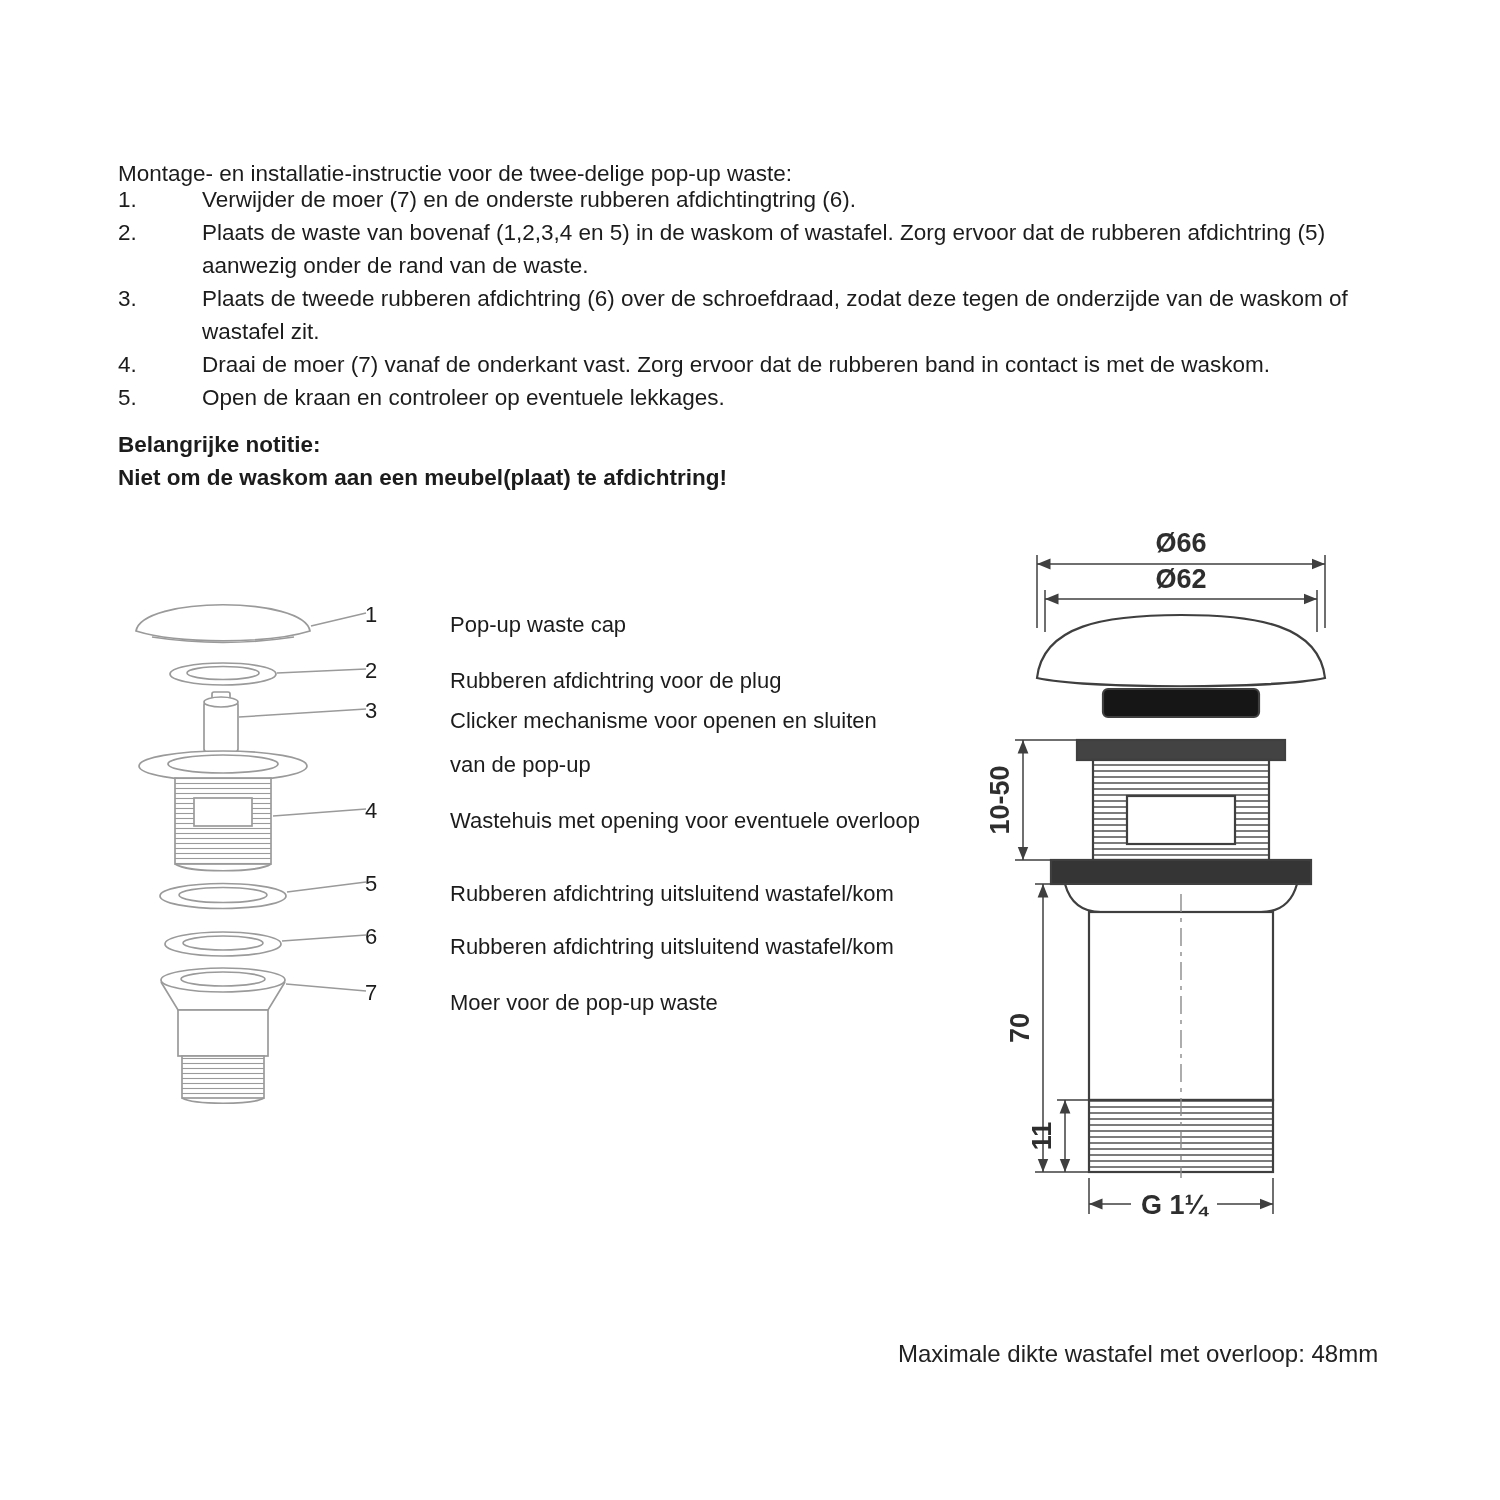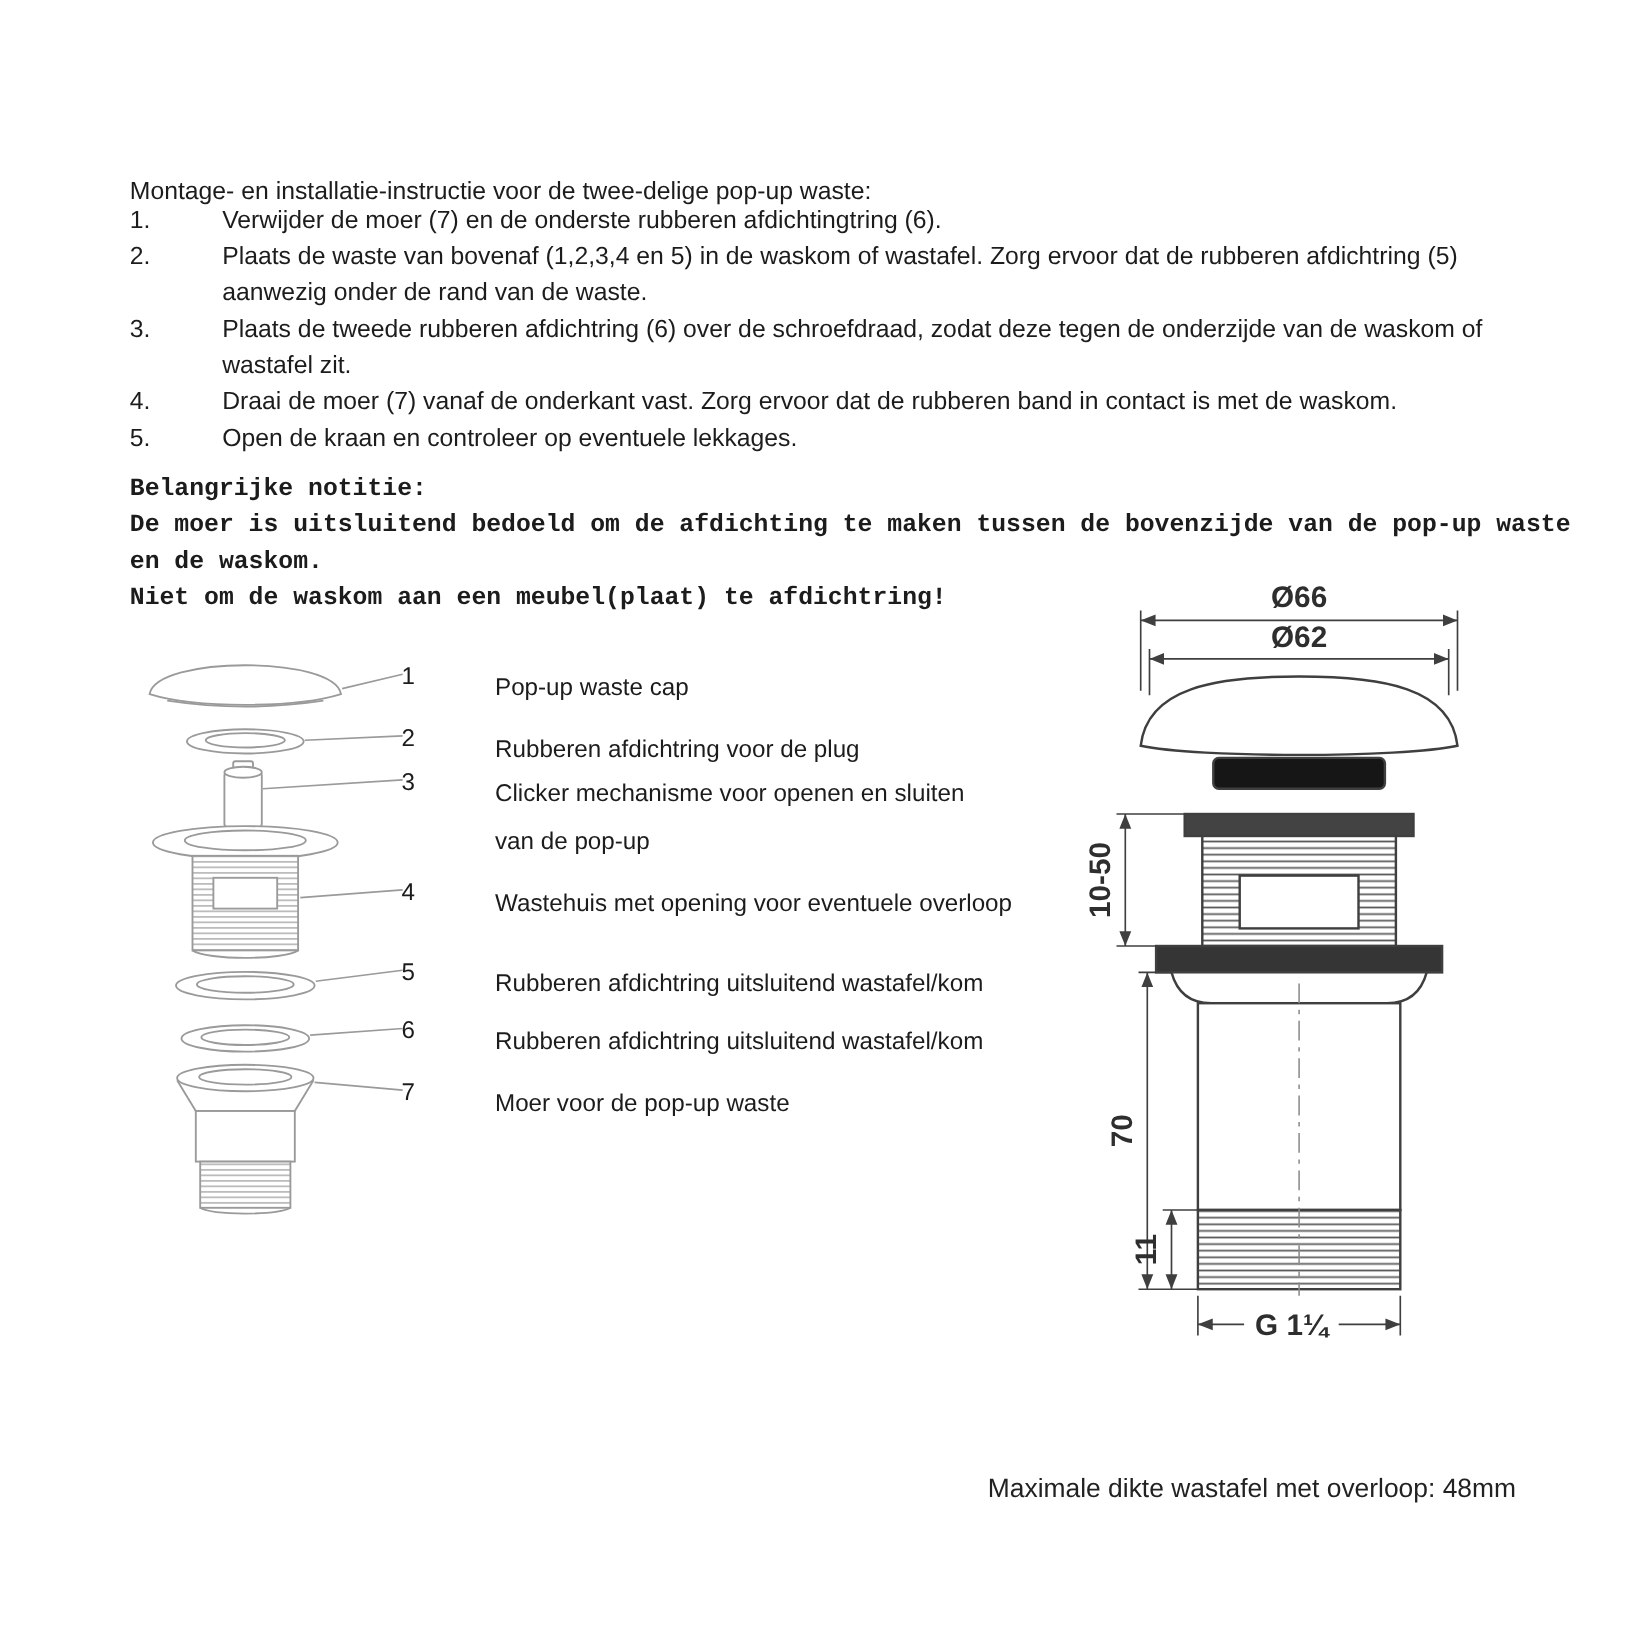--- a/index.html
+++ b/index.html
@@ -11,21 +11,21 @@
   }
   .page { position: relative; width: 1500px; height: 1500px; overflow: hidden; background: #fff; }
 
   .title { position: absolute; left: 118px; top: 133px; font-size: 22.5px; margin-top: 28px; }
 
   .steps { position: absolute; left: 118px; top: 183px; width: 1270px; }
   .step { display: flex; font-size: 22.5px; line-height: 33px; }
   .step-num { flex: 0 0 84px; }
   .step-text { flex: 1; }
 
-  .note { position: absolute; left: 118px; top: 428px; width: 1310px; font-weight: bold; font-size: 22.5px; line-height: 33px; font-family: Liberation Mono, monospace; }
+  .note { position: absolute; left: 118px; top: 428px; width: 1310px; font-weight: bold; font-size: 22.5px; line-height: 33px; }
 
   .part-row { position: absolute; left: 0; width: 100%; font-size: 22px; line-height: 26px; }
   .part-num { position: absolute; left: 365px; }
   .part-label { position: absolute; left: 450px; white-space: nowrap; margin-top: 10px; }
 
   .footer-line { position: absolute; font-size: 24px; white-space: nowrap; color: #222; }
 
   svg text { font-family: "Liberation Sans", sans-serif; }
 </style>
 </head>
@@ -53,21 +53,20 @@
       <span class="step-text">Draai de moer (7) vanaf de onderkant vast. Zorg ervoor dat de rubberen band in contact is met de waskom.</span>
     </div>
     <div class="step">
       <span class="step-num">5.</span>
       <span class="step-text">Open de kraan en controleer op eventuele lekkages.</span>
     </div>
   </div>
 
   <div class="note">
     <div>Belangrijke notitie:</div>
-    <div>De moer is uitsluitend bedoeld om de afdichting te maken tussen de bovenzijde van de pop-up waste en de waskom.</div>
     <div>Niet om de waskom aan een meubel(plaat) te afdichtring!</div>
   </div>
 
   <svg width="250" height="530" viewBox="0 0 250 530" style="position:absolute;left:118px;top:586px">
     <defs>
       <pattern id="thrA" width="7" height="5" patternUnits="userSpaceOnUse">
         <rect width="7" height="5" fill="#ffffff"></rect>
         <line x1="0" y1="2.5" x2="7" y2="2.5" stroke="#9a9a9a" stroke-width="1.1"></line>
       </pattern>
     </defs>

